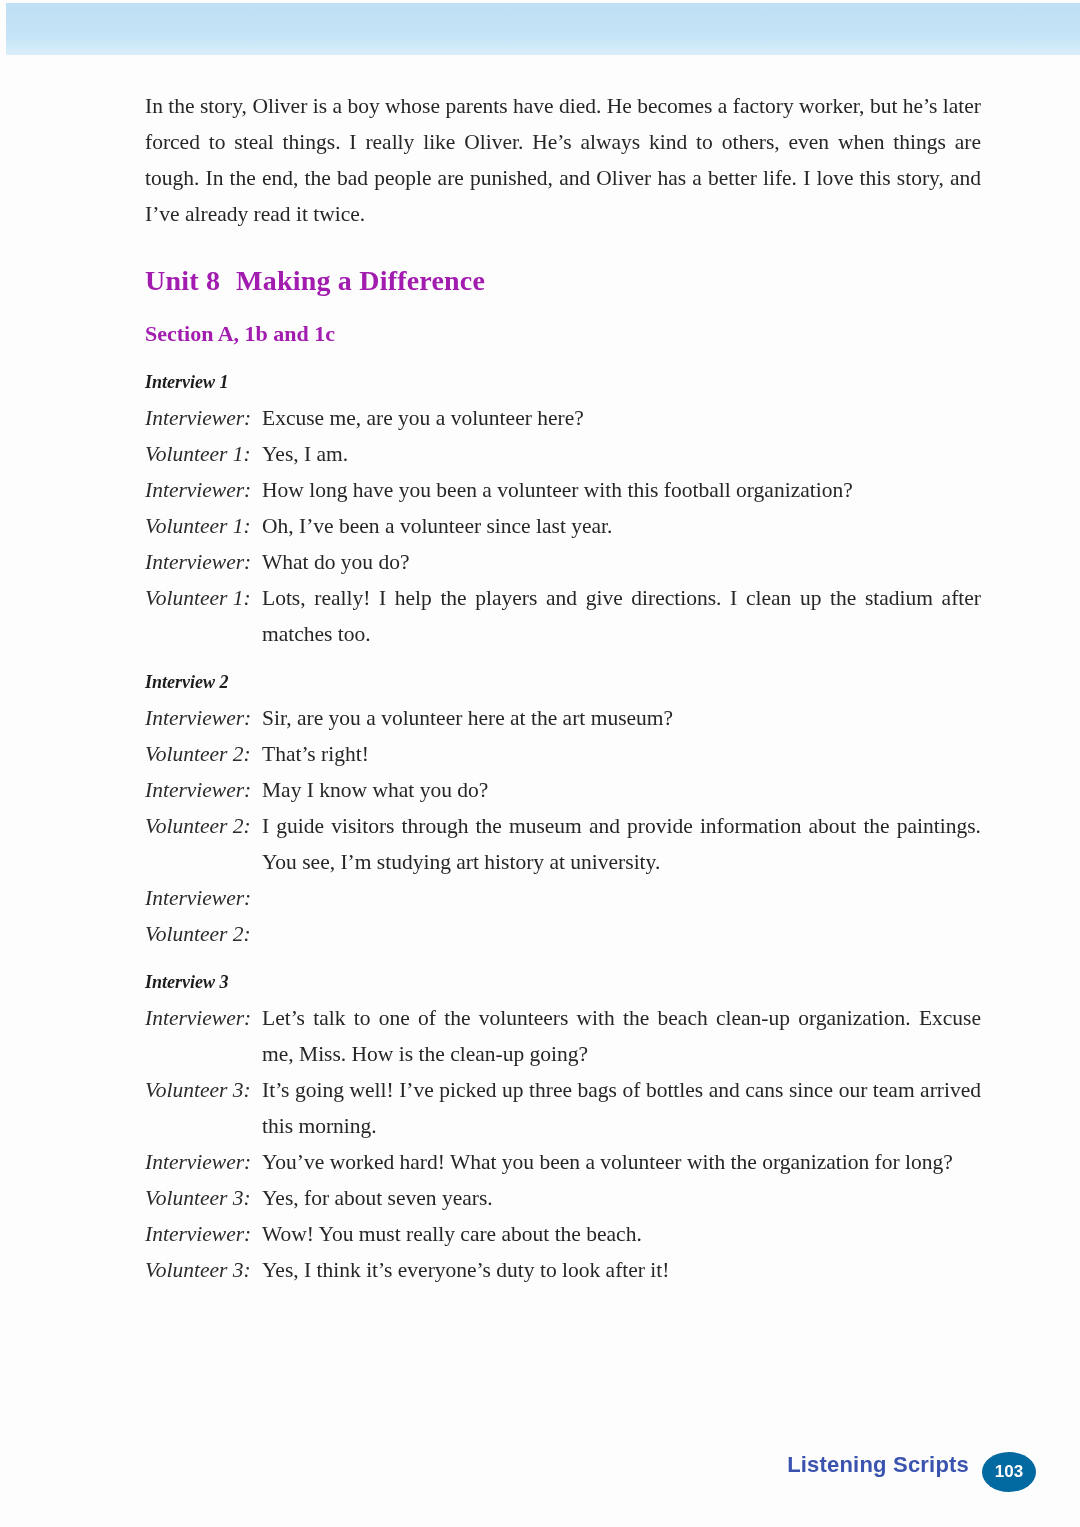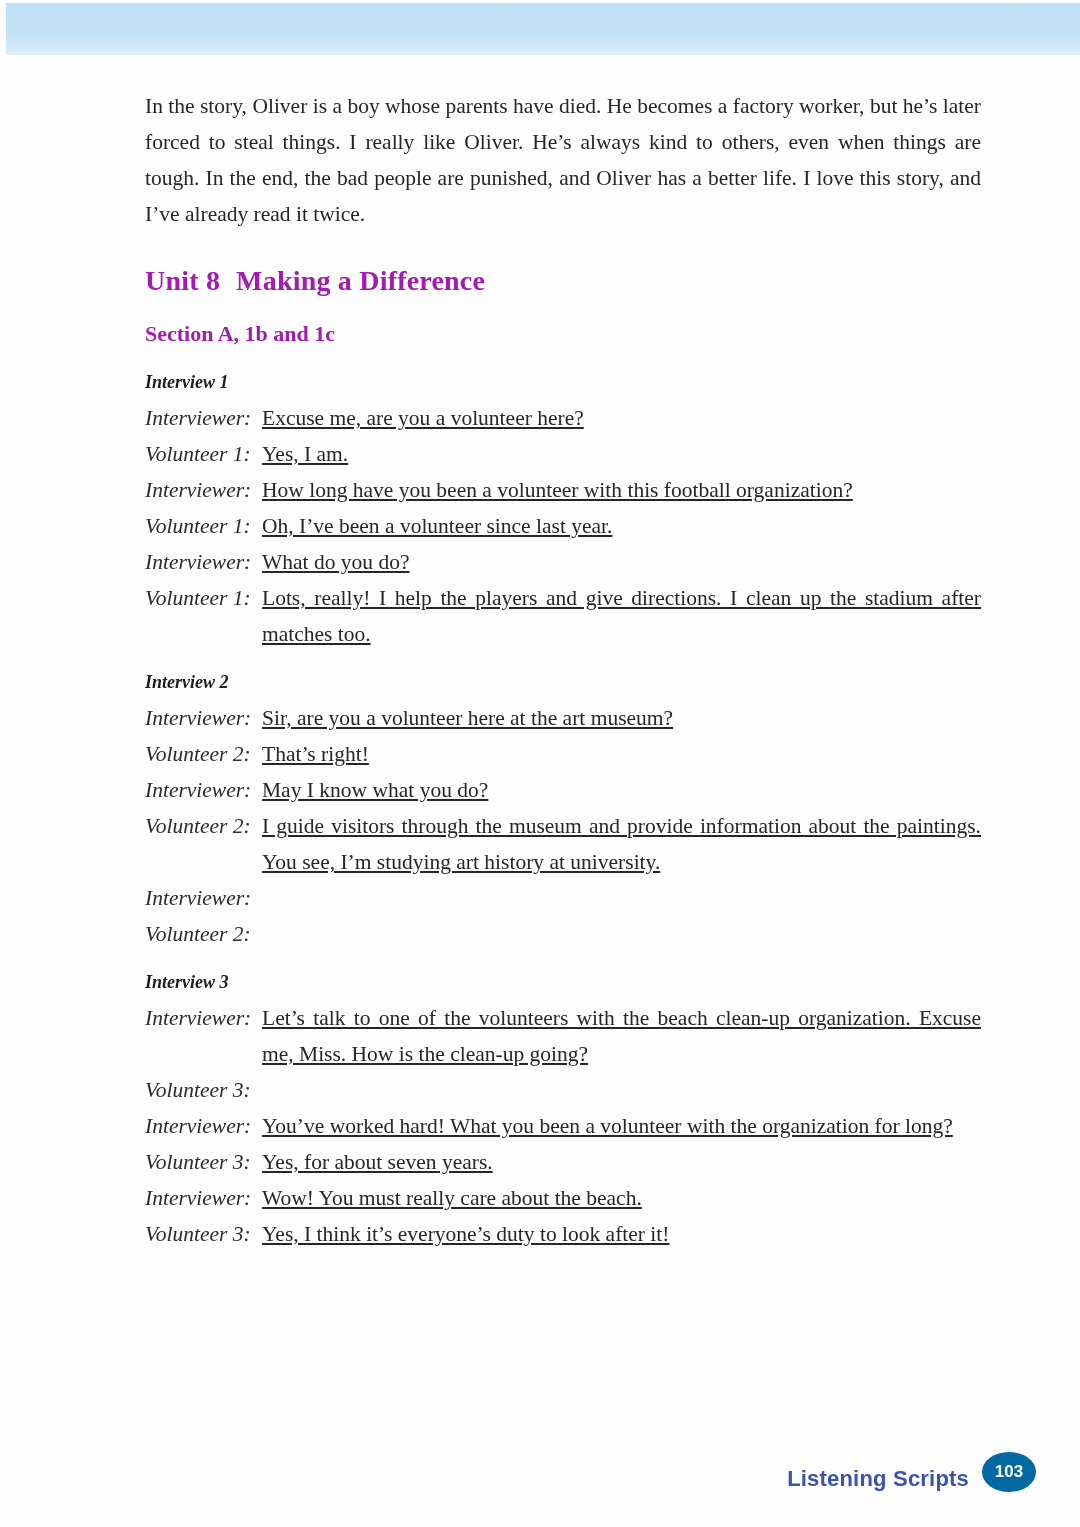--- a/index.html
+++ b/index.html
@@ -60,28 +60,27 @@
     line-height: 36px;
   }
   .speaker {
     font-style: italic;
     color: #2b2b2b;
     white-space: nowrap;
   }
   .line-text {
     text-align: justify;
     color: #262626;
-    text-decoration: underline;
   }
   .footer {
     position: absolute;
     top: 1452px;
     right: 44px;
     display: flex;
-    align-items: flex-end;
+    align-items: flex-start;
     gap: 13px;
     font-family: "Liberation Sans", "DejaVu Sans", sans-serif;
   }
   .footer-label {
     font-size: 22px;
     font-weight: bold;
     color: #3a53ae;
     letter-spacing: 0.2px;
   }
   .page-badge {
@@ -164,20 +163,21 @@
   </section>
 
   <section class="interview">
     <div class="interview-title">Interview 3</div>
     <div class="dialogue-row">
       <span class="speaker">Interviewer:</span>
       <span class="line-text">Let’s talk to one of the volunteers with the beach clean-up organization. Excuse me, Miss. How is the clean-up going?</span>
     </div>
     <div class="dialogue-row">
       <span class="speaker">Volunteer 3:</span>
+      <span class="line-text">It’s going well! I’ve picked up three bags of bottles and cans since our team arrived this morning.</span>
     </div>
     <div class="dialogue-row">
       <span class="speaker">Interviewer:</span>
       <span class="line-text">You’ve worked hard! What you been a volunteer with the organization for long?</span>
     </div>
     <div class="dialogue-row">
       <span class="speaker">Volunteer 3:</span>
       <span class="line-text">Yes, for about seven years.</span>
     </div>
     <div class="dialogue-row">

